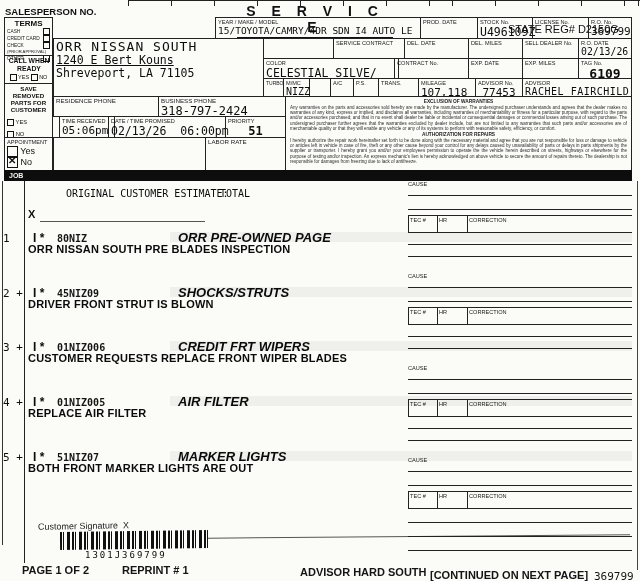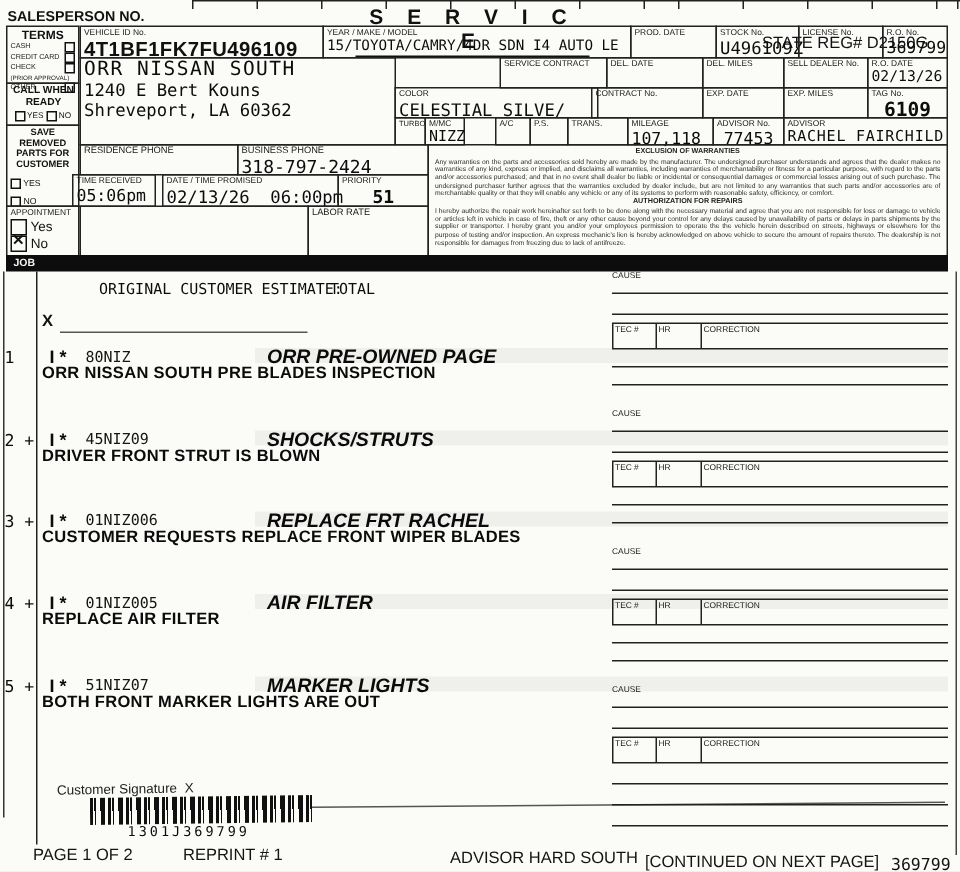--- a/index.html
+++ b/index.html
@@ -15,24 +15,24 @@
   .cbL .x{position:absolute;left:0;top:-2px;font-size:10px;font-weight:bold;line-height:10px;}
   .smudge{position:absolute;left:170px;width:462px;height:10px;background:rgba(40,40,40,0.055);}
   .tick{position:absolute;top:0;width:1px;height:6px;background:#222;}
   .hline{position:absolute;height:1px;background:#222;}
   .vline{position:absolute;width:1px;background:#222;}
   .tiny{font-size:4.5px;line-height:5.2px;color:#2c2c2c;text-align:justify;font-family:"Liberation Sans",sans-serif;}
   .tinyhdr{font-size:4.8px;line-height:6px;text-align:center;font-weight:bold;color:#222;}
   .causerow{border-bottom:1px solid #222;box-sizing:border-box;}
   .jobnum{position:absolute;left:3px;font-family:"DejaVu Sans Mono",monospace;font-size:11px;color:#0c0c0c;white-space:pre;}
   .jobflag{position:absolute;left:33px;font-weight:bold;font-size:12px;color:#0b0b0b;}
-  .jobcode{position:absolute;left:57px;font-family:"DejaVu Sans Mono",monospace;font-size:10px;color:#151515;}
+  .jobcode{position:absolute;left:57px;font-family:"DejaVu Sans Mono",monospace;font-size:10px;color:#151515;font-weight:bold;}
   .jobtitle{position:absolute;left:178px;font-weight:bold;font-style:italic;font-size:13px;color:#0a0a0a;white-space:nowrap;}
   .jobdesc{position:absolute;left:28px;font-weight:bold;font-size:11px;color:#0b0b0b;white-space:nowrap;letter-spacing:0.2px;}
-  .ftr{position:absolute;font-weight:normal;font-size:11px;color:#141414;white-space:nowrap;}
+  .ftr{position:absolute;font-weight:bold;font-size:11px;color:#141414;white-space:nowrap;}
 </style>
 </head>
 <body>
 
 <div class="page">
 
   <div class="hline" style="left:128px;top:0;width:512px;"></div>
   <div class="tick" style="left:128px"></div>
   <div class="tick" style="left:171px"></div>
   <div class="tick" style="left:214px"></div>
@@ -102,24 +102,20 @@
     <div style="margin-top:1px;font-size:9px;">
       <span class="cb cbL"></span>
       <span>Yes</span>
     </div>
     <div style="font-size:9px;">
       <span class="cb cbL"><span class="x">✕</span></span>
       <span>No</span>
     </div>
   </div>
 
-  <div class="cell" style="left:53px;top:17px;width:163px;height:22px;">
-    <span class="lbl">VEHICLE ID No.</span>
-    <div style="font-size:13.5px;font-weight:bold;letter-spacing:0.3px;">4T1BF1FK7FU496109</div>
-  </div>
   <div class="cell" style="left:215px;top:17px;width:206px;height:22px;">
     <span class="lbl">YEAR / MAKE / MODEL</span>
     <div class="mono" style="font-size:9.5px;">15/TOYOTA/CAMRY/4DR SDN I4 AUTO LE</div>
   </div>
   <div class="cell" style="left:420px;top:17px;width:58px;height:22px;">
     <span class="lbl">PROD. DATE</span>
   </div>
   <div class="cell" style="left:477px;top:17px;width:56px;height:22px;">
     <span class="lbl">STOCK No.</span>
     <div class="mono" style="font-size:11.5px;">U496109Z</div>
@@ -127,22 +123,22 @@
   <div class="cell" style="left:532px;top:17px;width:57px;height:22px;">
     <span class="lbl">LICENSE No.</span>
   </div>
   <div class="cell" style="left:588px;top:17px;width:44px;height:22px;">
     <span class="lbl">R.O. No.</span>
     <div class="mono" style="font-size:11px;">369799</div>
   </div>
 
   <div class="cell" style="left:53px;top:38px;width:211px;height:59px;">
     <div class="mono" style="font-size:13px;line-height:14px;letter-spacing:1px;">ORR NISSAN SOUTH</div>
-    <div class="mono" style="font-size:11.5px;line-height:13px;">1240 E Bert Kouns</div>
-    <div class="mono" style="font-size:11.5px;line-height:13px;">Shreveport, LA 60362</div>
+    <div class="mono" style="font-size:11.5px;line-height:13px;text-decoration:underline;">1240 E Bert Kouns</div>
+    <div class="mono" style="font-size:11.5px;line-height:13px;">Shreveport, LA 71105</div>
   </div>
 
   <div class="cell" style="left:333px;top:38px;width:72px;height:21px;">
     <span class="lbl">SERVICE CONTRACT</span>
   </div>
   <div class="cell" style="left:404px;top:38px;width:65px;height:21px;">
     <span class="lbl">DEL. DATE</span>
   </div>
   <div class="cell" style="left:468px;top:38px;width:55px;height:21px;">
     <span class="lbl">DEL. MILES</span>
@@ -202,21 +198,21 @@
     <div class="mono" style="font-size:10px;letter-spacing:0.5px;">RACHEL FAIRCHILD</div>
   </div>
 
   <div class="cell" style="left:53px;top:96px;width:106px;height:21px;">
     <span class="lbl" style="font-size:6.2px;">RESIDENCE PHONE</span>
   </div>
   <div class="cell" style="left:158px;top:96px;width:128px;height:21px;">
     <span class="lbl" style="font-size:6.2px;">BUSINESS PHONE</span>
     <div class="mono" style="font-size:12px;">318-797-2424</div>
   </div>
-  <div class="cell" style="left:48px;top:116px;width:56px;height:22px;">
+  <div class="cell" style="left:59px;top:116px;width:56px;height:22px;">
     <span class="lbl">TIME RECEIVED</span>
     <div class="mono" style="font-size:11px;">05:06pm</div>
   </div>
   <div class="cell" style="left:108px;top:116px;width:118px;height:22px;">
     <span class="lbl">DATE / TIME PROMISED</span>
     <div class="mono" style="font-size:11.5px;">02/13/26  06:00pm</div>
   </div>
   <div class="cell" style="left:225px;top:116px;width:61px;height:22px;">
     <span class="lbl">PRIORITY</span>
     <div class="mono ctr" style="font-size:12px;font-weight:bold;">51</div>
@@ -263,21 +259,21 @@
     <div class="jobflag" style="top:286px;">I *</div>
     <div class="jobcode" style="top:288px;">45NIZ09</div>
     <div class="jobtitle" style="top:285px;">SHOCKS/STRUTS</div>
     <div class="jobdesc" style="top:298px;">DRIVER FRONT STRUT IS BLOWN</div>
   </div>
 
   <div>
     <div class="jobnum" style="top:341px;">3 +</div>
     <div class="jobflag" style="top:340px;">I *</div>
     <div class="jobcode" style="top:342px;">01NIZ006</div>
-    <div class="jobtitle" style="top:339px;">REPLACE FRT RACHEL</div>
+    <div class="jobtitle" style="top:339px;">CREDIT FRT WIPERS</div>
     <div class="jobdesc" style="top:352px;">CUSTOMER REQUESTS REPLACE FRONT WIPER BLADES</div>
   </div>
 
   <div>
     <div class="jobnum" style="top:396px;">4 +</div>
     <div class="jobflag" style="top:395px;">I *</div>
     <div class="jobcode" style="top:397px;">01NIZ005</div>
     <div class="jobtitle" style="top:394px;">AIR FILTER</div>
     <div class="jobdesc" style="top:407px;">REPLACE AIR FILTER</div>
   </div>

